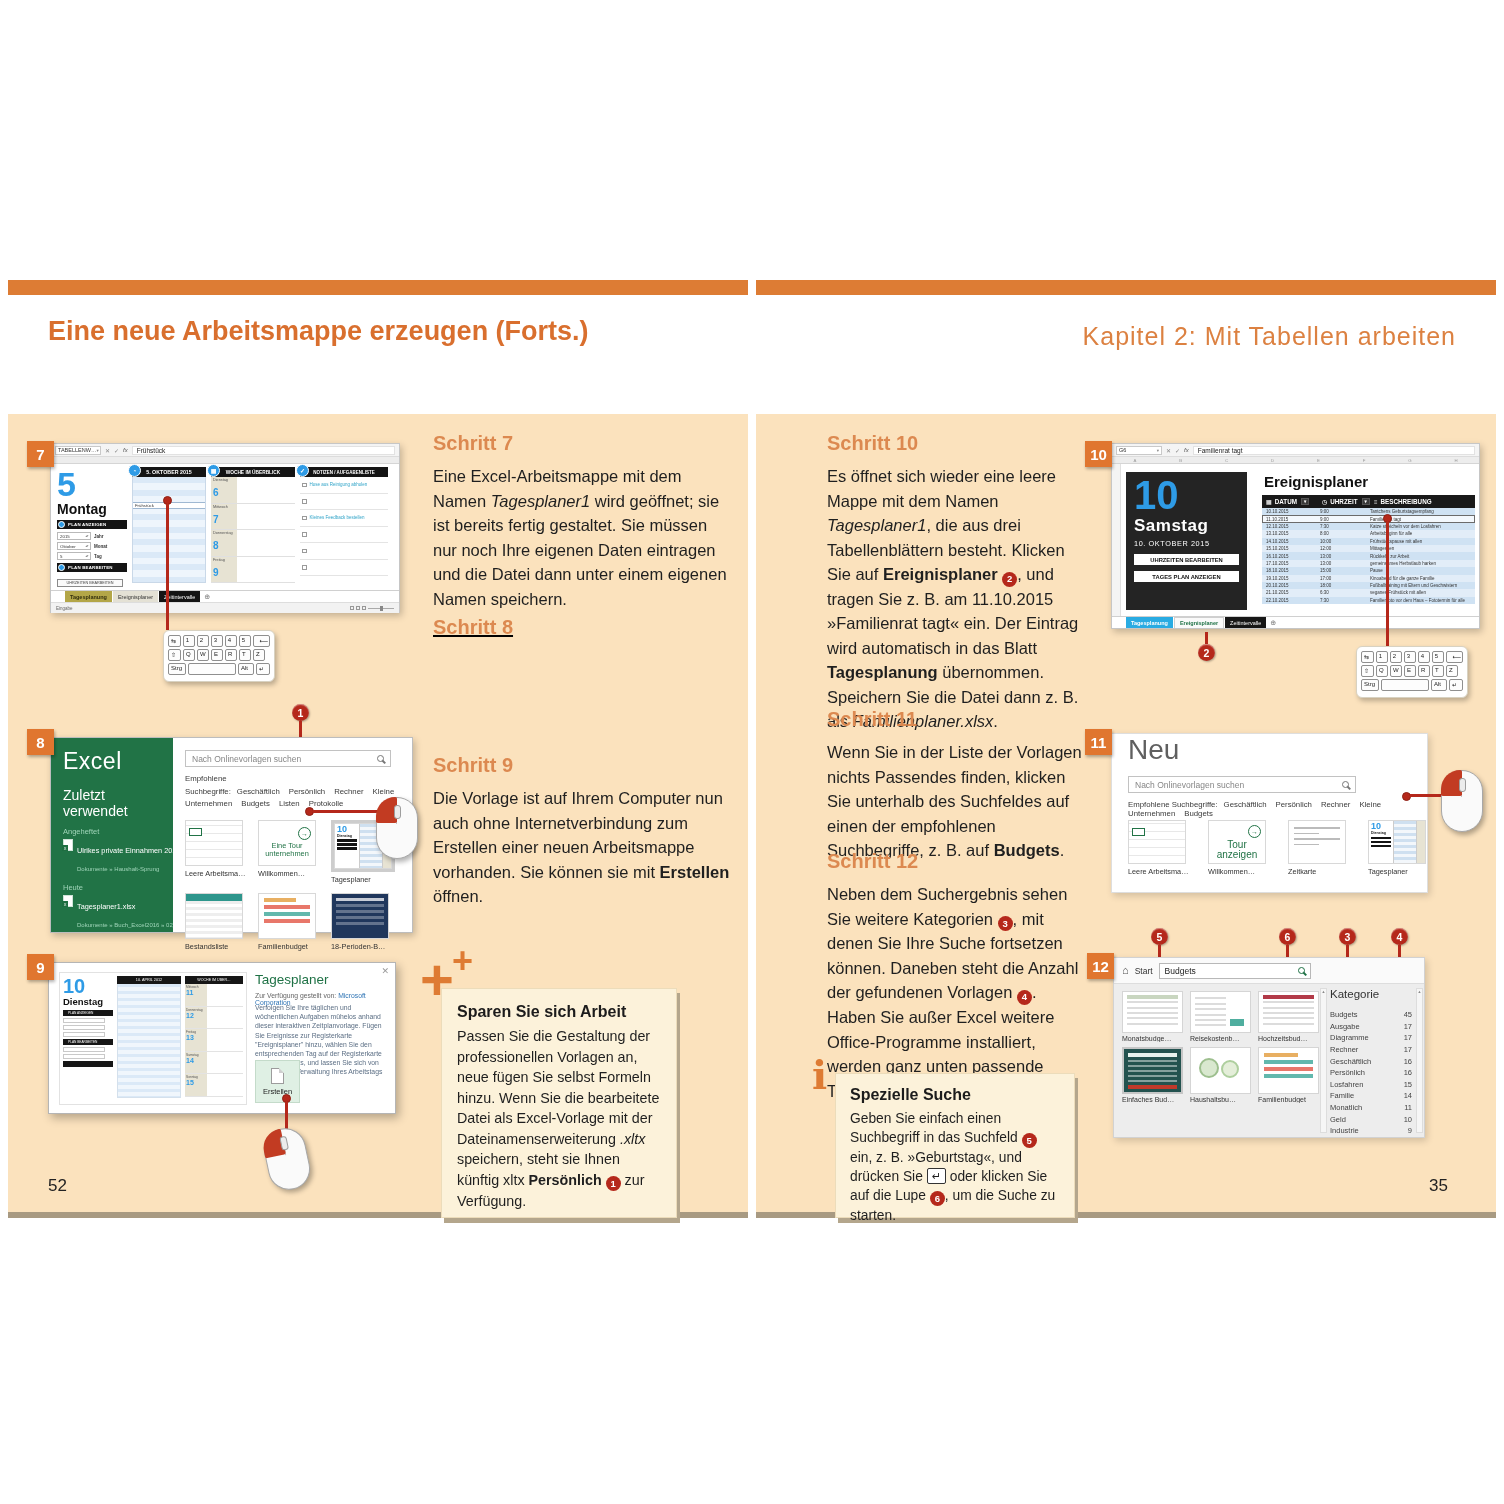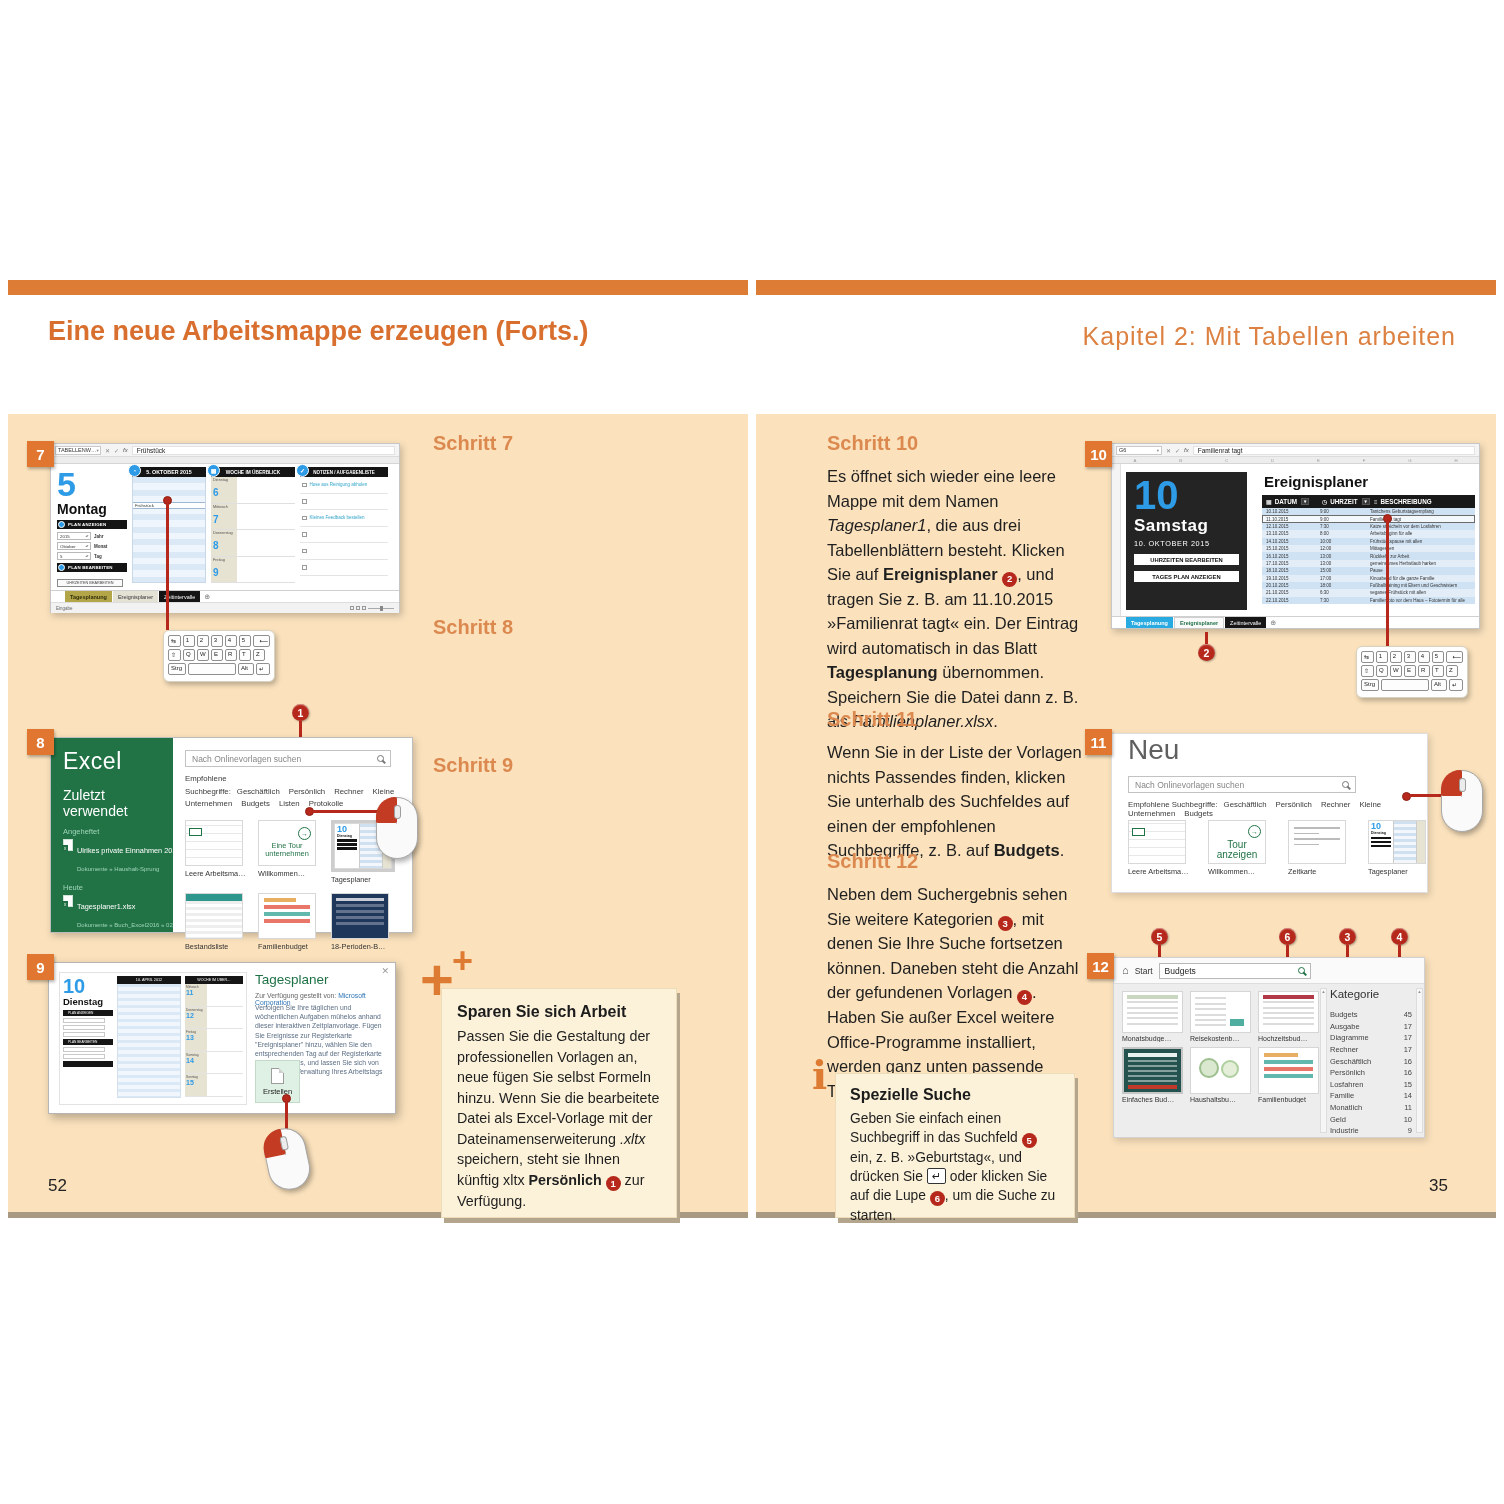--- a/index.html
+++ b/index.html
@@ -266,26 +266,28 @@
   <div class="obar" style="left:756px;top:280px;width:740px;"></div>
   <h1 class="hleft" style="left:48px;top:316px;">Eine neue Arbeitsmappe erzeugen (Forts.)</h1>
   <div class="hright" style="left:1000px;top:322px;width:456px;">Kapitel 2: Mit Tabellen arbeiten</div>
   <div class="beige" style="left:8px;top:414px;width:740px;height:804px;"></div>
   <div class="beige" style="left:756px;top:414px;width:740px;height:804px;"></div>
   <div class="pnum" style="left:48px;top:1176px;">52</div>
   <div class="pnum pright" style="left:1200px;top:1176px;width:248px;">35</div>
 
   <div class="stepblock" style="left:433px;top:432px;width:302px;">
     <div class="step-h">Schritt 7</div>
-  </div>
-  <div class="stepblock" style="left:433px;top:616px;width:302px;">
+    <p class="step-p"><span>Eine Excel-Arbeitsmappe mit dem Namen </span><i>Tagesplaner1</i><span> wird geöffnet; sie ist bereits fertig gestaltet. Sie müssen nur noch Ihre eigenen Daten eintragen und die Datei dann unter einem eigenen Namen speichern.</span></p>
+  </div>
+  <div class="stepblock" style="left:433px;top:616px;width:302px;text-decoration:underline;">
     <div class="step-h">Schritt 8</div>
   </div>
   <div class="stepblock" style="left:433px;top:754px;width:302px;">
     <div class="step-h">Schritt 9</div>
+    <p class="step-p"><span>Die Vorlage ist auf Ihrem Computer nun auch ohne Internetverbindung zum Erstellen einer neuen Arbeitsmappe vorhanden. Sie können sie mit </span><b>Erstellen</b><span> öffnen.</span></p>
   </div>
 
   <span class="plusbig" style="left:420px;top:960px;">+</span>
   <span class="plussmall" style="left:452px;top:948px;">+</span>
   <div class="tipbox" style="left:441px;top:988px;width:236px;height:230px;">
     <div class="tip-h">Sparen Sie sich Arbeit</div>
     <p class="tip-p"><span>Passen Sie die Gestaltung der professionellen Vorlagen an, neue fügen Sie selbst Formeln hinzu. Wenn Sie die bearbeitete Datei als Excel-Vorlage mit der Dateinamenserweiterung </span><i>.xltx</i><span> speichern, steht sie Ihnen künftig xltx </span><b>Persönlich</b> <span class="imark">1</span><span> zur Verfügung.</span></p>
   </div>
 
   <div class="badge" style="left:27px;top:441px;">7</div>

